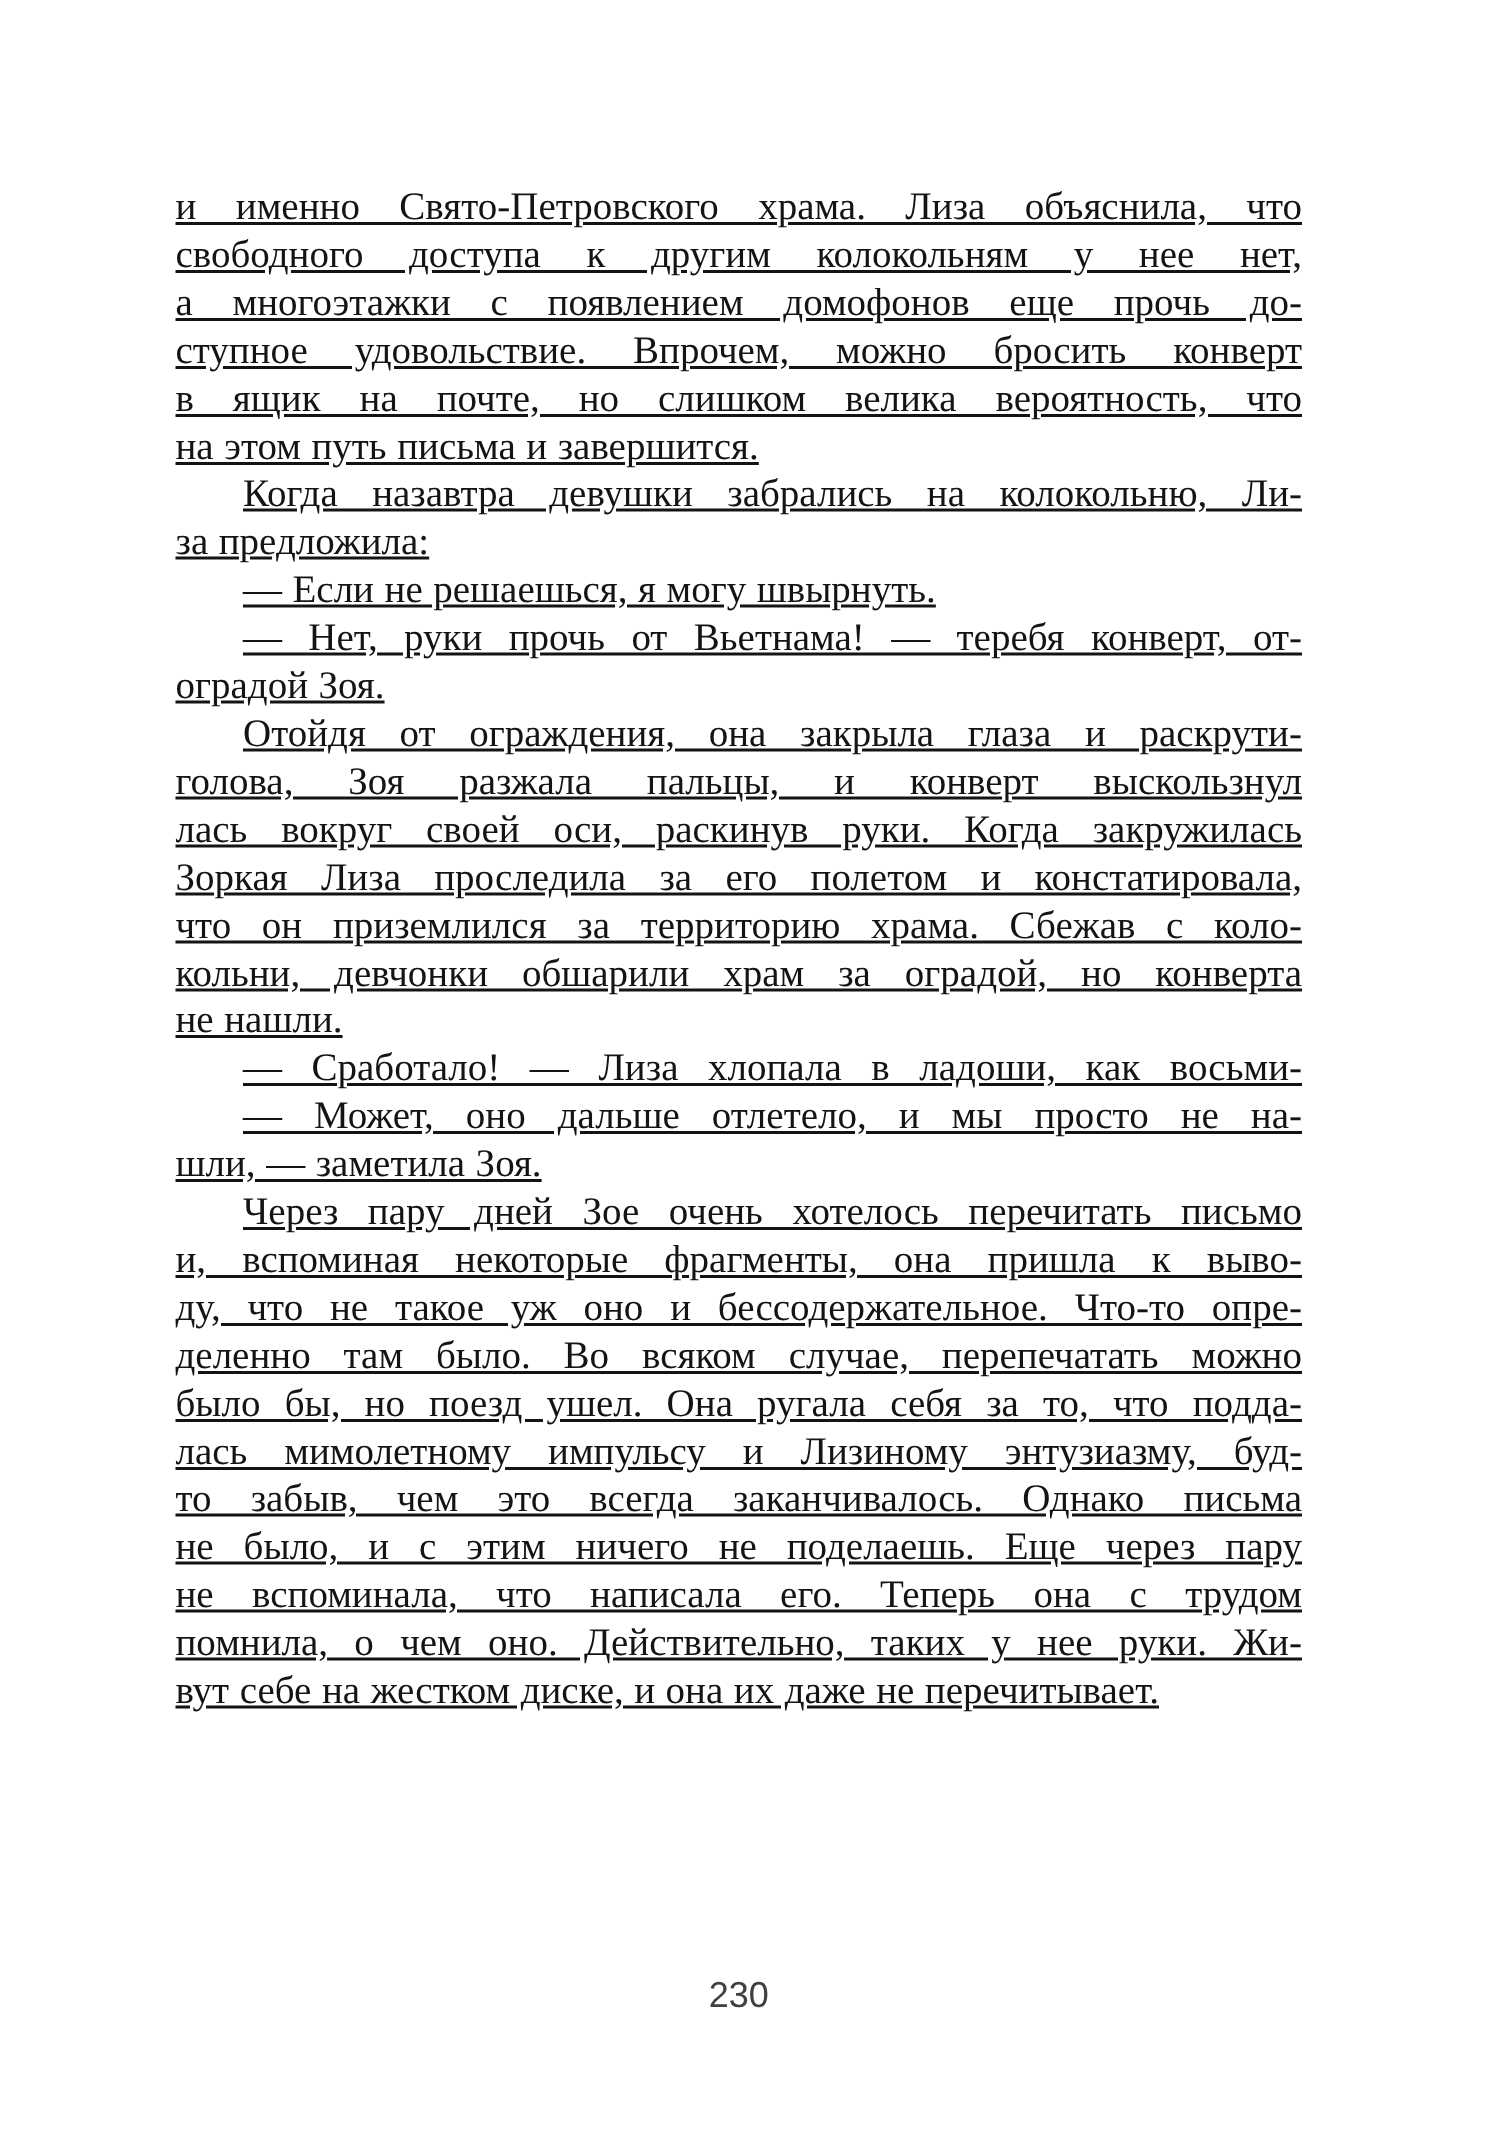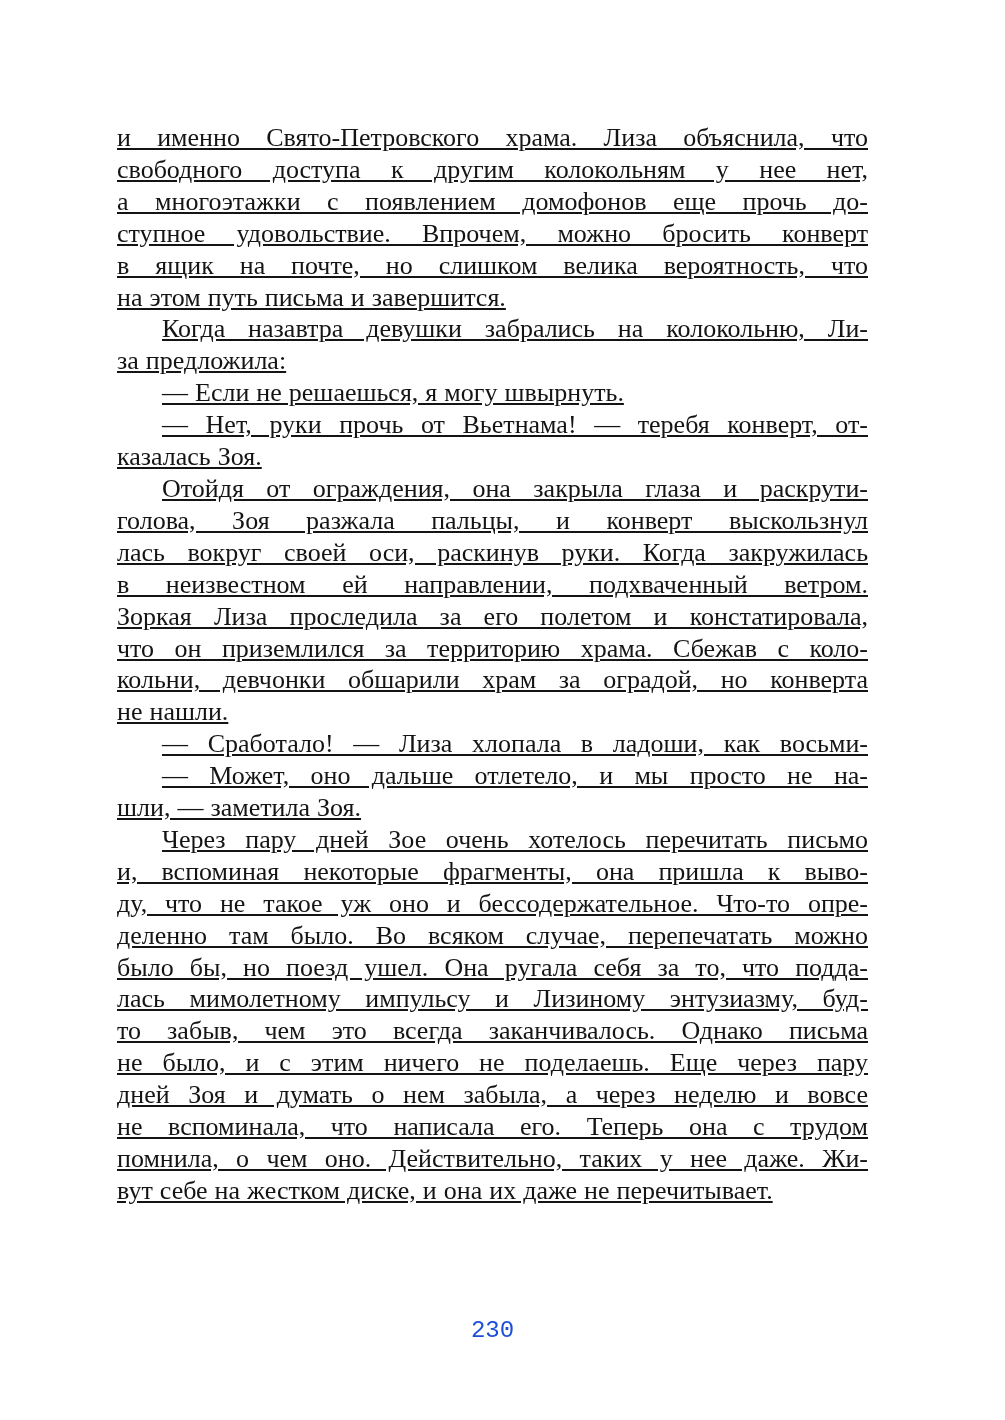--- a/index.html
+++ b/index.html
@@ -46,24 +46,24 @@
   }
   .para.indent .line.first {
     text-indent: 45px;
   }
   .page-number {
     position: absolute;
     left: 117px;
     top: 1316px;
     width: 751px;
     text-align: center;
-    font-family: Liberation Mono, monospace;
+    font-family: Liberation Sans, sans-serif;
     font-size: 24px;
     line-height: 30px;
-    color: #1d4ed8;
+    color: #404040;
   }
 </style>
 </head>
 <body>
 
 <div class="page">
   <div class="text-block">
       <div class="para">
         <div class="line first">и именно Свято-Петровского храма. Лиза объяснила, что</div>
         <div class="line">свободного доступа к другим колокольням у нее нет,</div>
@@ -74,27 +74,26 @@
       </div>
       <div class="para indent">
         <div class="line first">Когда назавтра девушки забрались на колокольню, Ли-</div>
         <div class="line last">за предложила:</div>
       </div>
       <div class="para indent">
         <div class="line first last">— Если не решаешься, я могу швырнуть.</div>
       </div>
       <div class="para indent">
         <div class="line first">— Нет, руки прочь от Вьетнама! — теребя конверт, от-</div>
-        <div class="line last">казалась Зоя.</div>
+        <div class="line last">оградой Зоя.</div>
       </div>
       <div class="para indent">
         <div class="line first">Отойдя от ограждения, она закрыла глаза и раскрути-</div>
         <div class="line">голова, Зоя разжала пальцы, и конверт выскользнул</div>
         <div class="line">лась вокруг своей оси, раскинув руки. Когда закружилась</div>
-        <div class="line">в неизвестном ей направлении, подхваченный ветром.</div>
         <div class="line">Зоркая Лиза проследила за его полетом и констатировала,</div>
         <div class="line">что он приземлился за территорию храма. Сбежав с коло-</div>
         <div class="line">кольни, девчонки обшарили храм за оградой, но конверта</div>
         <div class="line last">не нашли.</div>
       </div>
       <div class="para indent">
         <div class="line first">— Сработало! — Лиза хлопала в ладоши, как восьми-</div>
       </div>
       <div class="para indent">
         <div class="line first">— Может, оно дальше отлетело, и мы просто не на-</div>
@@ -102,20 +101,19 @@
       </div>
       <div class="para indent">
         <div class="line first">Через пару дней Зое очень хотелось перечитать письмо</div>
         <div class="line">и, вспоминая некоторые фрагменты, она пришла к выво-</div>
         <div class="line">ду, что не такое уж оно и бессодержательное. Что-то опре-</div>
         <div class="line">деленно там было. Во всяком случае, перепечатать можно</div>
         <div class="line">было бы, но поезд ушел. Она ругала себя за то, что подда-</div>
         <div class="line">лась мимолетному импульсу и Лизиному энтузиазму, буд-</div>
         <div class="line">то забыв, чем это всегда заканчивалось. Однако письма</div>
         <div class="line">не было, и с этим ничего не поделаешь. Еще через пару</div>
-        <div class="line">дней Зоя и думать о нем забыла, а через неделю и вовсе</div>
         <div class="line">не вспоминала, что написала его. Теперь она с трудом</div>
-        <div class="line">помнила, о чем оно. Действительно, таких у нее даже. Жи-</div>
+        <div class="line">помнила, о чем оно. Действительно, таких у нее руки. Жи-</div>
         <div class="line last">вут себе на жестком диске, и она их даже не перечитывает.</div>
       </div>
     </div>
   <div class="page-number">230</div>
 </div>
 
 </body></html>

